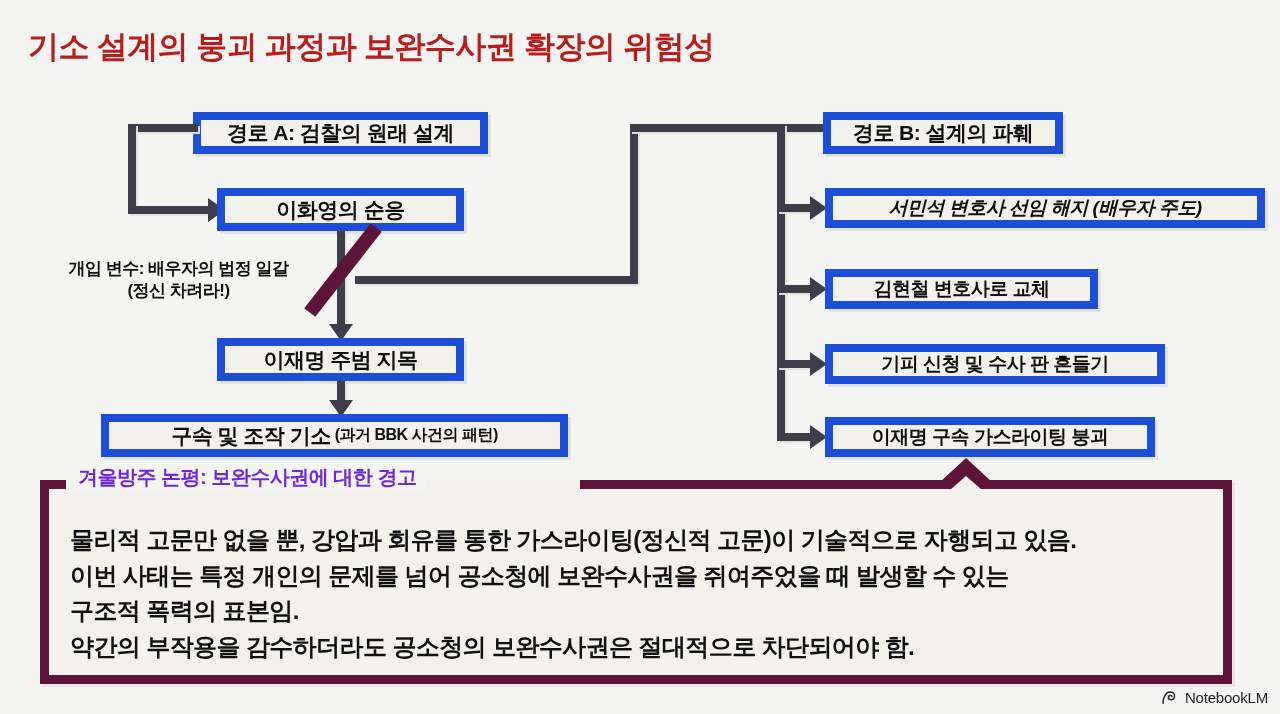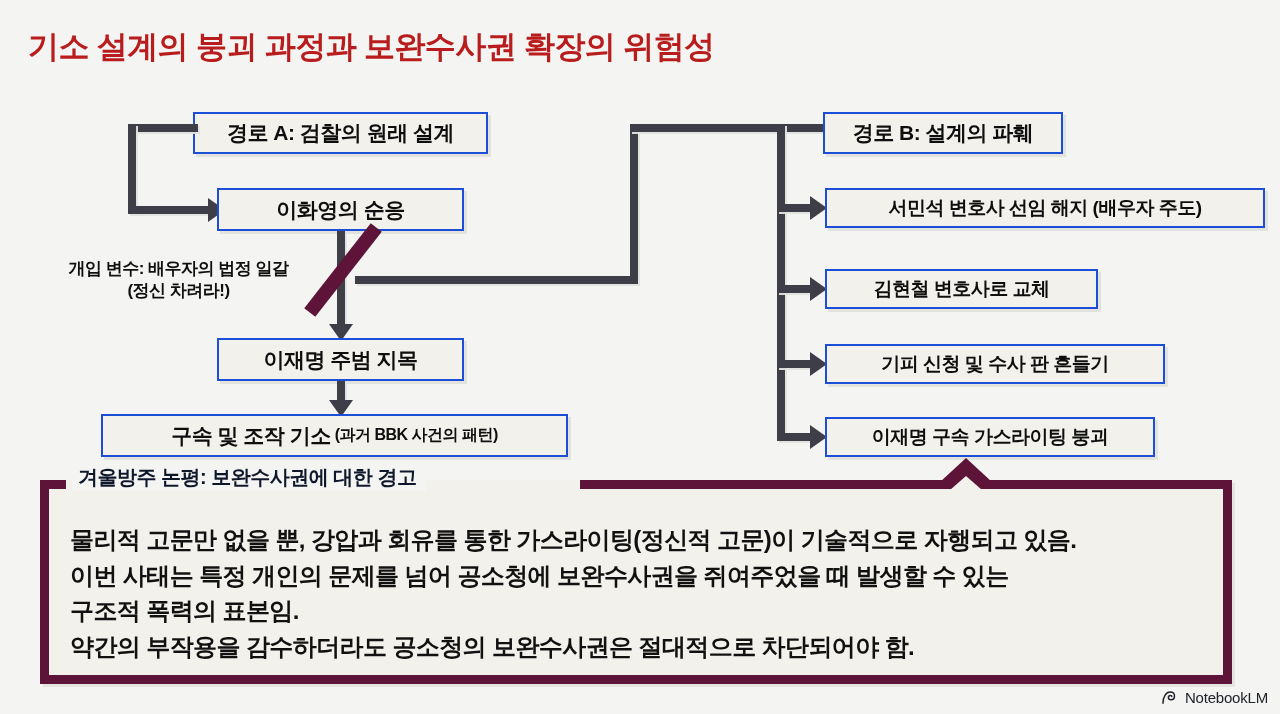--- a/index.html
+++ b/index.html
@@ -29,21 +29,21 @@
     letter-spacing: -0.6px;
     color: #b91c1c;
     white-space: nowrap;
   }
 
   
   .node {
     position: absolute;
     box-sizing: border-box;
     background: #f2f1ec;
-    border: 2px solid #1d4ed8;
+    border: 8px solid #1d4ed8;
     box-shadow: 3px 3px 0 rgba(225,225,220,0.9);
     display: flex;
     align-items: center;
     justify-content: center;
     color: #0e0e0e;
     font-weight: 800;
     letter-spacing: -0.5px;
     white-space: nowrap;
     padding: 0 12px;
   }
@@ -147,21 +147,21 @@
     border-right: 16px solid transparent;
     border-bottom: 14px solid #f2f1ec;
   }
 
   .cmt-title {
     position: absolute;
     left: 32px;
     top: -16px;
     font-size: 20px;
     font-weight: 800;
-    color: #0f172a;
+    color: #6d28d9;
     letter-spacing: -0.5px;
     background: #f4f4f2;
     padding: 0 10px 0 6px;
     white-space: nowrap;
   }
   .cmt-body {
     position: absolute;
     left: 30px;
     top: 42px;
     right: 26px;
@@ -237,21 +237,21 @@
   <div class="ln h shadowed" style="left:630px; top:124px; width:195px;"></div>
 
   <div class="ln v shadowed" style="left:777px; top:124px; height:317px;"></div>
 
   <div class="node sz-lg" style="left:823px; top:112px; width:240px; height:42px;">
     <span>경로 B: 설계의 파훼</span>
   </div>
 
   <div class="ln h shadowed" style="left:777px; top:204px; width:40px;"></div>
   <div class="arrow-r" style="left:810px; top:196px;"></div>
-  <div class="node sz-md" style="left:825px; top:188px; width:440px; height:40px;">
+  <div class="node sz-md" style="left:825px; top:188px; width:440px; height:40px;font-style:italic;">
     <span>서민석 변호사 선임 해지 (배우자 주도)</span>
   </div>
 
   <div class="ln h shadowed" style="left:777px; top:285px; width:40px;"></div>
   <div class="arrow-r" style="left:810px; top:277px;"></div>
   <div class="node sz-md" style="left:825px; top:269px; width:273px; height:40px;">
     <span>김현철 변호사로 교체</span>
   </div>
 
   <div class="ln h shadowed" style="left:777px; top:360px; width:40px;"></div>

